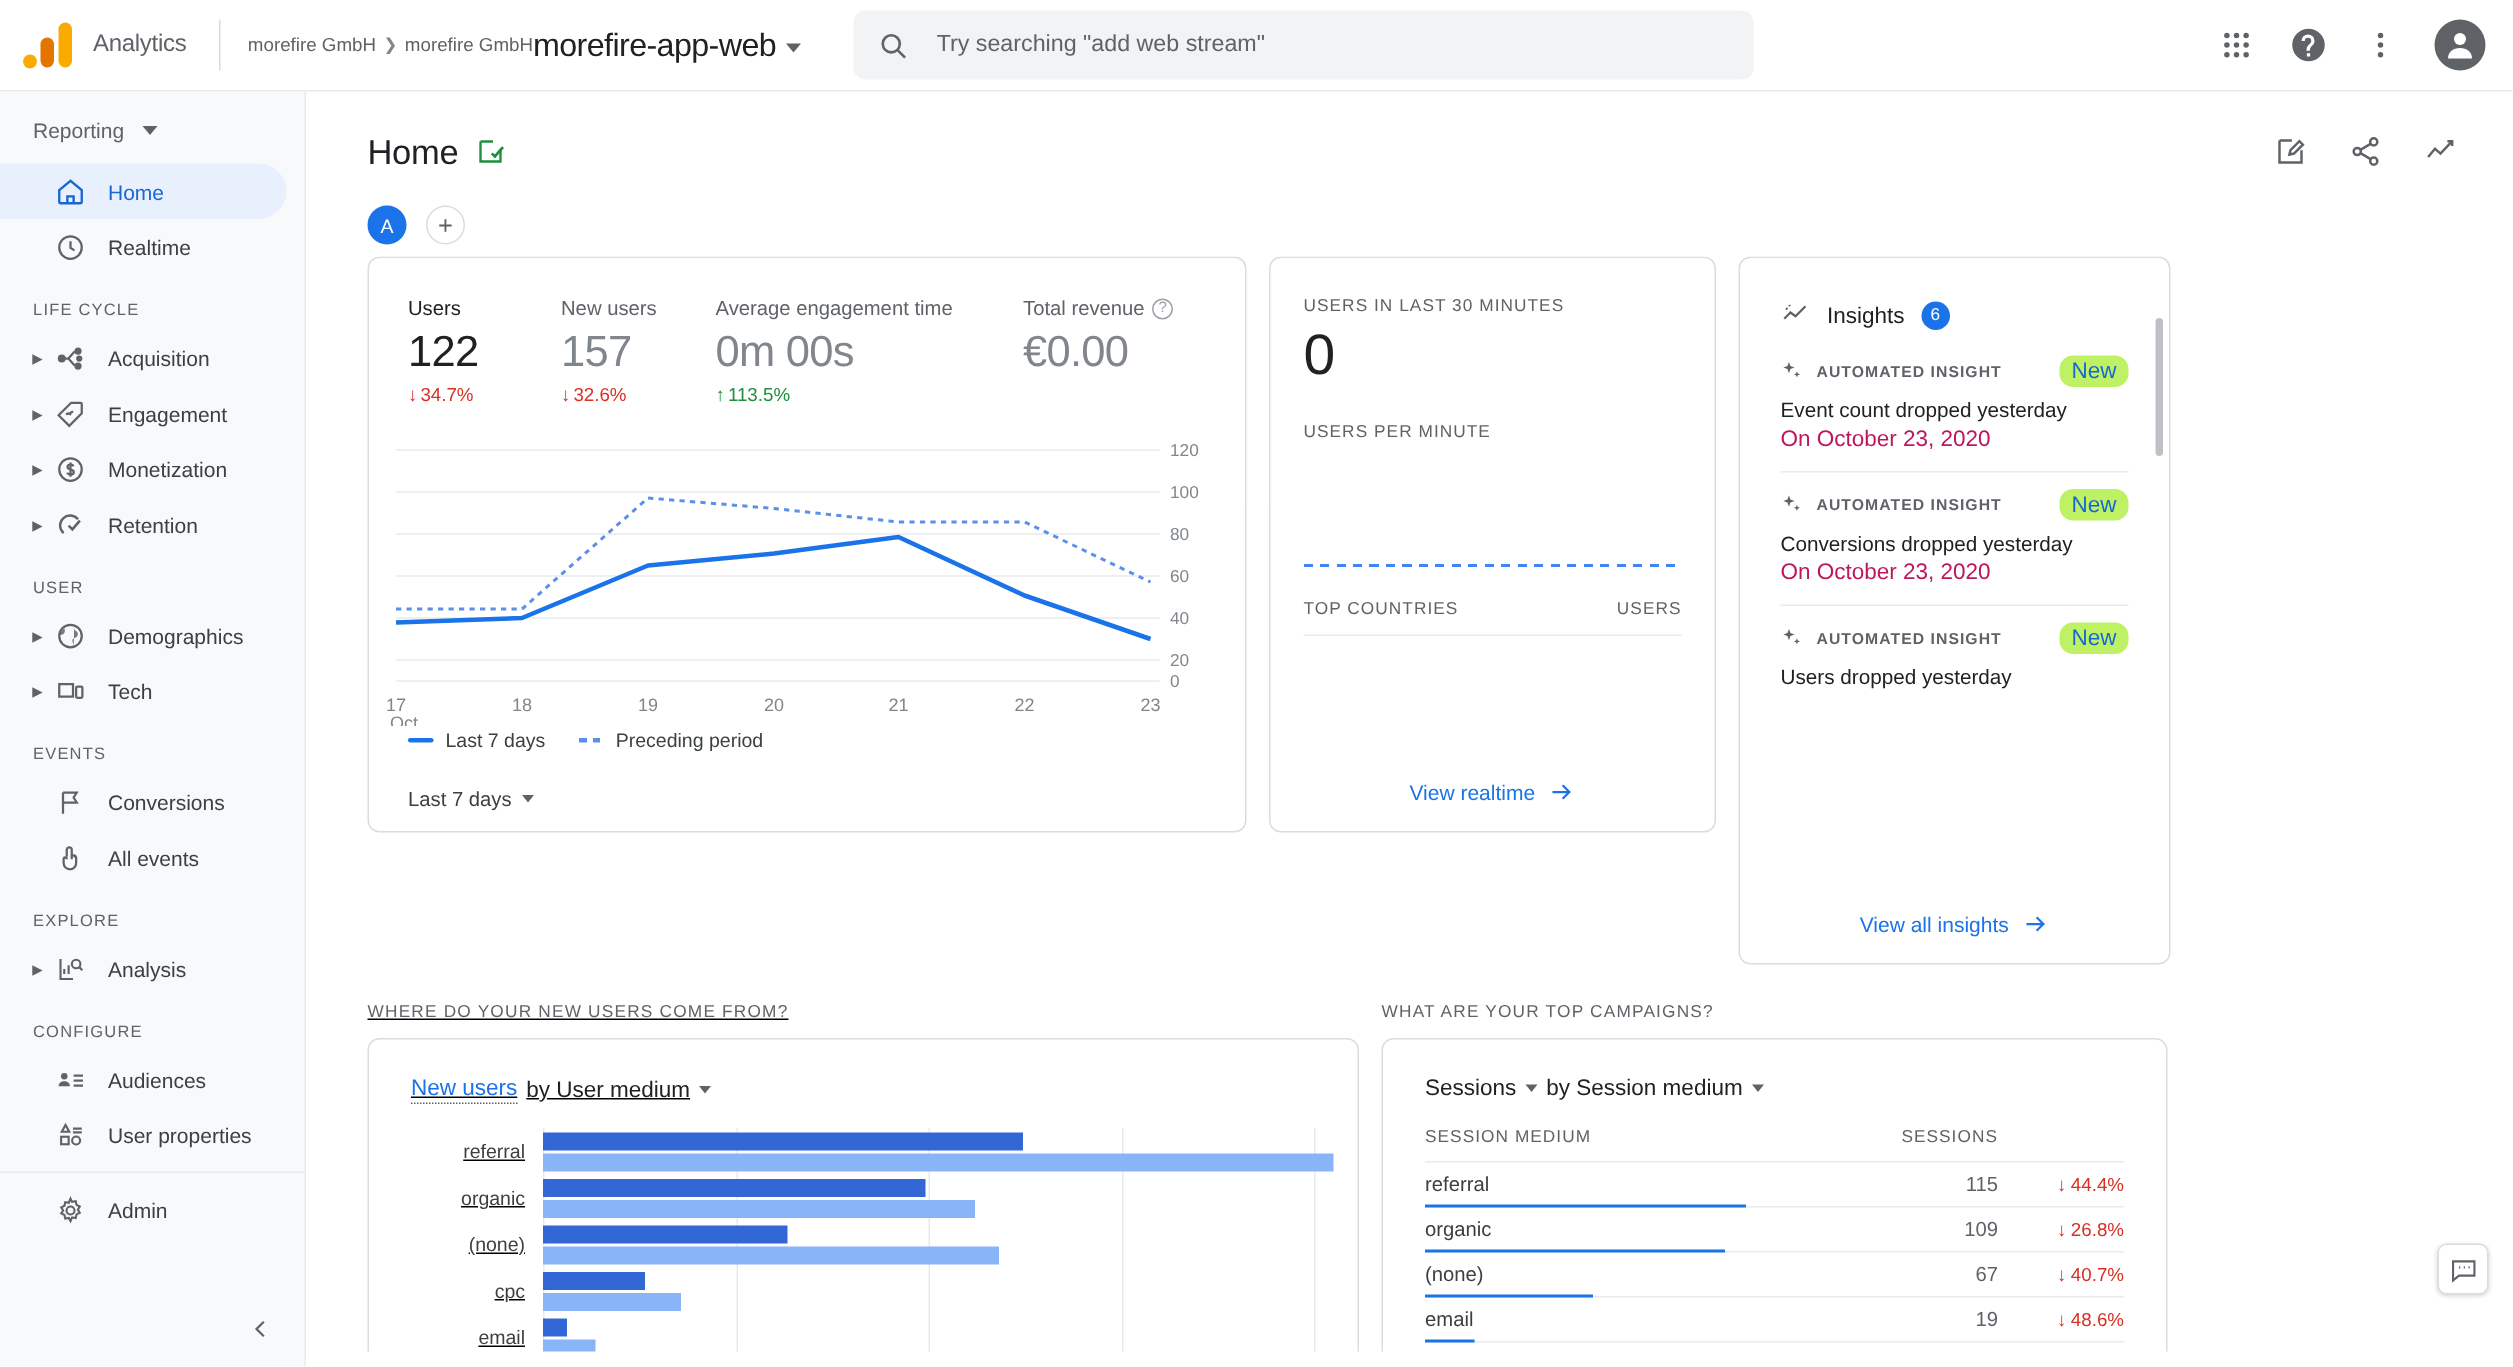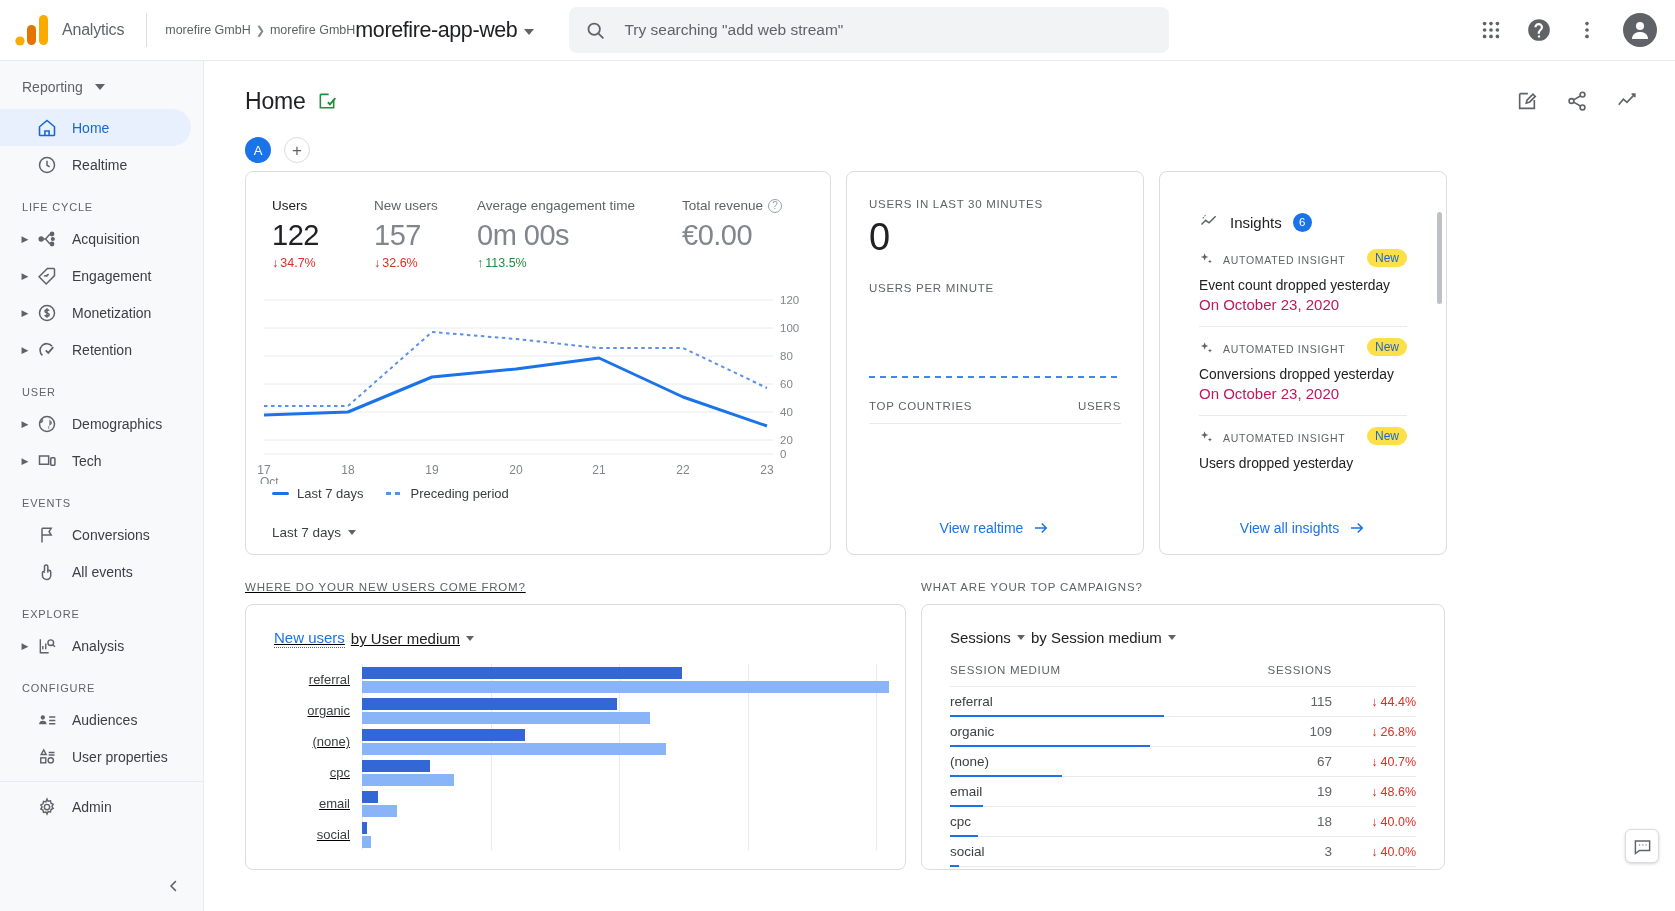--- a/index.html
+++ b/index.html
@@ -218,41 +218,41 @@
     display: flex; justify-content: space-between; margin-top: 22px;
     padding-bottom: 11px; border-bottom: 1px solid #e8eaed;
   }
   .card-footer-link {
     position: absolute; bottom: 0; left: 0; right: 0; height: 52px;
     display: flex; align-items: center; justify-content: center;
     gap: 9px; color: #1a73e8; font-size: 14px; cursor: pointer;
   }
 
   
-  .card-insights { width: 288px; height: 384px; padding: 16px; overflow: hidden; }
+  .card-insights { width: 288px; height: 472px; padding: 4px; overflow: hidden; }
   .ins-head {
     display: flex; align-items: center; gap: 11px;
     padding: 24px 0 0 23px;
   }
   .ins-title { font-size: 15px; color: #202124; }
   .ins-badge {
     background: #1a73e8; color: #fff; font-size: 11.5px;
     min-width: 19px; height: 19px; border-radius: 10px;
     display: flex; align-items: center; justify-content: center; padding: 0 5px;
   }
   .ins-list { padding: 0 23px; margin-top: 6px; }
   .ins-item { padding: 14px 0 13px 0; border-bottom: 1px solid #e8eaed; position: relative; }
   .ins-item:last-child { border-bottom: none; }
   .ins-kicker {
     font-size: 10.5px; color: #5f6368; letter-spacing: 0.7px;
-    display: flex; align-items: center; gap: 9px; font-weight: 400;
+    display: flex; align-items: center; gap: 9px; font-weight: 700;
   }
   .ins-new {
     position: absolute; right: 0; top: 11px;
-    background: #fde047; color: #1967d2; font-size: 12px;
+    background: #bef264; color: #1967d2; font-size: 15px;
     padding: 2px 8px; border-radius: 9px;
   }
   .ins-headline {
     font-size: 13.8px; color: #202124; font-weight: 500; margin-top: 11px;
     white-space: nowrap;
   }
   .ins-date { font-size: 15px; color: #be185d; margin-top: 3px; }
   .ins-scrollbar {
     position: absolute; right: 4px; top: 40px; width: 5px; height: 92px;
     background: #bdc1c6; border-radius: 3px;

